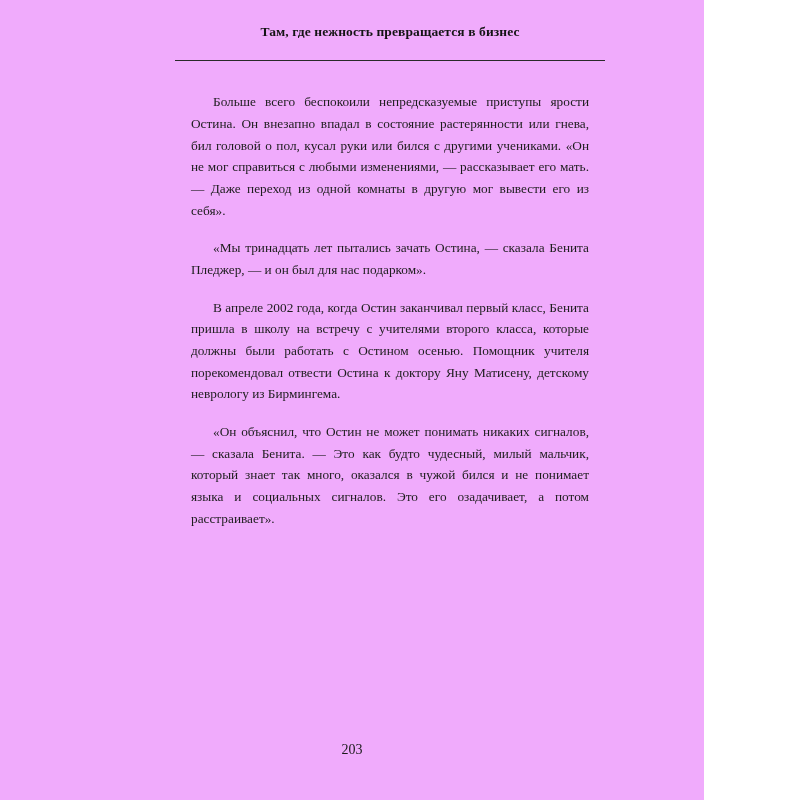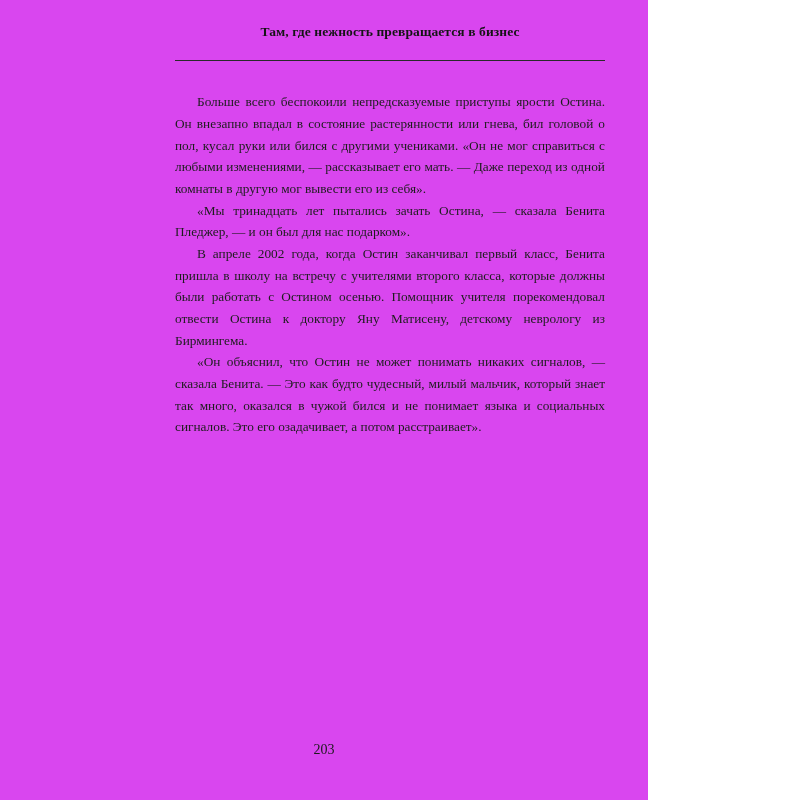--- a/index.html
+++ b/index.html
@@ -9,23 +9,23 @@
   body {
     width: 800px;
     height: 800px;
     background: #ffffff;
     font-family: "Liberation Serif", serif;
     color: #1a1a1a;
     overflow: hidden;
   }
   .page {
     position: relative;
-    width: 648px;
+    width: 704px;
     height: 800px;
-    background: #d946ef;
+    background: #f0abfc;
     box-sizing: border-box;
   }
   .content {
     position: absolute;
     left: 175px;
     top: 24px;
     width: 430px;
   }
   .running-head {
     text-align: center;
@@ -44,21 +44,21 @@
     margin-bottom: 30px;
   }
   .body-text {
     font-size: 13.3px;
     line-height: 1.63;
     text-align: justify;
     color: #1d1d1d;
     hyphens: manual;
   }
   .body-text p {
-    margin: 0;
+    margin: 16px;
     text-indent: 22px;
   }
   .folio {
     position: absolute;
     left: 0;
     right: 0;
     top: 742px;
     text-align: center;
     font-size: 14px;
     color: #1a1a1a;

